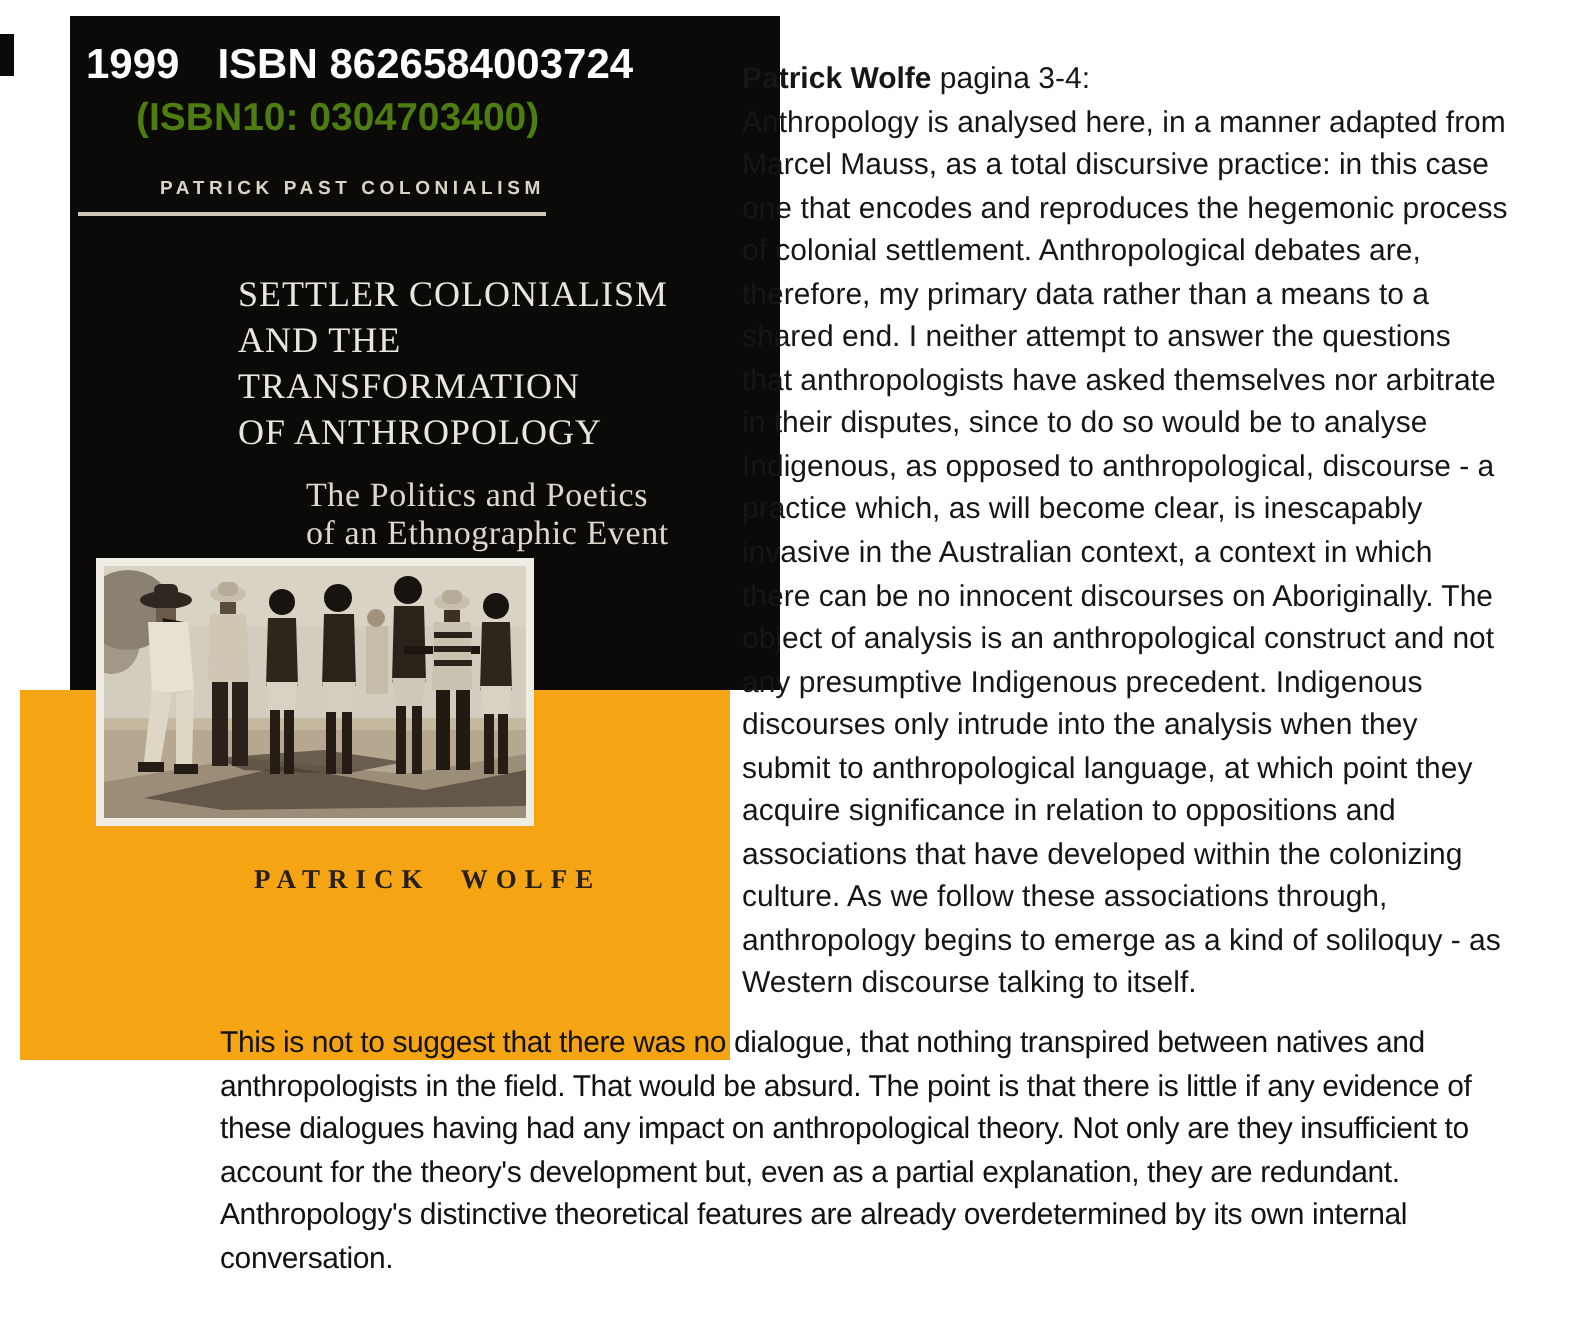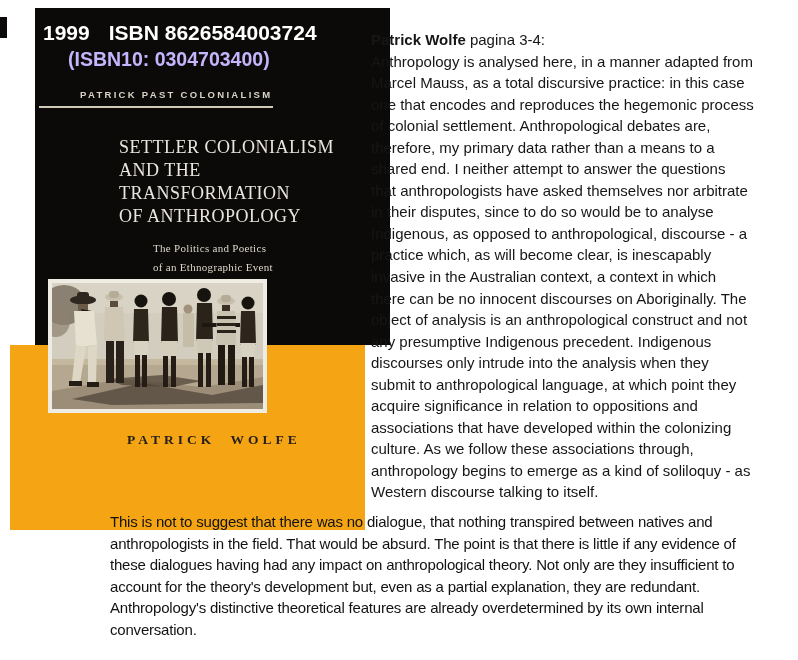--- a/index.html
+++ b/index.html
@@ -8,29 +8,29 @@
     overflow:hidden; font-family:"Liberation Sans", sans-serif;
   }
 
   
   .cover { position:absolute; left:10px; top:8px; width:355px; height:522px; z-index:1; }
   .cover-black { position:absolute; left:0; top:0; width:355px; height:337px; background:#0b0a08; overflow:hidden;margin-left:25px; }
   .cover-yellow { position:absolute; left:0; top:337px; width:355px; height:185px; background:#f5a513; }
   .scan-artifact { position:absolute; left:-10px; top:9px; width:7px; height:21px; background:#0b0a08; }
 
   .isbn-row { display:flex; gap:19px; padding:12px 0 0 8px; color:#ffffff; font-weight:bold; font-size:21px; line-height:26px; white-space:pre; }
-  .isbn10  { padding-left:33px; color:#c4b5fd; font-weight:bold; font-size:19.5px; line-height:26px; white-space:pre; }
+  .isbn10  { padding-left:33px; color:#4d7c0f; font-weight:bold; font-size:19.5px; line-height:26px; white-space:pre; }
 
   .series { margin-top:17px; padding-left:45px; color:#d9d4c6; font-size:9.5px; font-weight:bold; letter-spacing:2.3px; line-height:12px; white-space:pre; }
   .series-rule { margin:5px 0 0 4px; width:234px; height:2px; background:#cfc9b8; }
 
   .title { margin-top:28px; padding-left:84px; color:#e9e6df; font-family:"Liberation Serif", serif;
            font-size:18px; line-height:23px; letter-spacing:0.5px; white-space:pre; }
   .subtitle { margin-top:11px; padding-left:118px; color:#ddd8cb; font-family:"Liberation Serif", serif;
-              font-size:11px; line-height:18.5px; letter-spacing:0.3px; white-space:pre; }
+              font-size:17px; line-height:18.5px; letter-spacing:0.3px; white-space:pre; }
 
   .photo { position:absolute; left:38px; top:271px; width:211px; height:126px; background:#efece3; padding:4px; }
   .photo svg { display:block; }
 
   .cover-author { position:absolute; left:117px; top:424px; color:#27201a; font-family:"Liberation Serif", serif;
                   font-size:13.5px; font-weight:bold; letter-spacing:4px; word-spacing:8px; white-space:pre; }
 
   
   .right-col { position:absolute; left:371px; top:29px; width:424px; color:#161616;
                font-size:15px; line-height:21.55px; z-index:2; }

